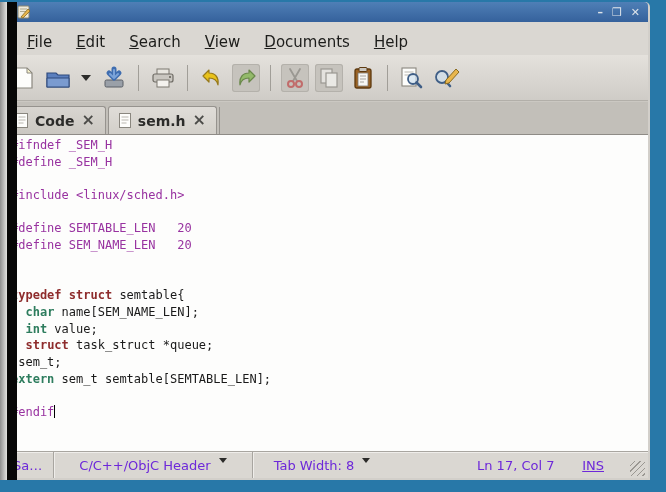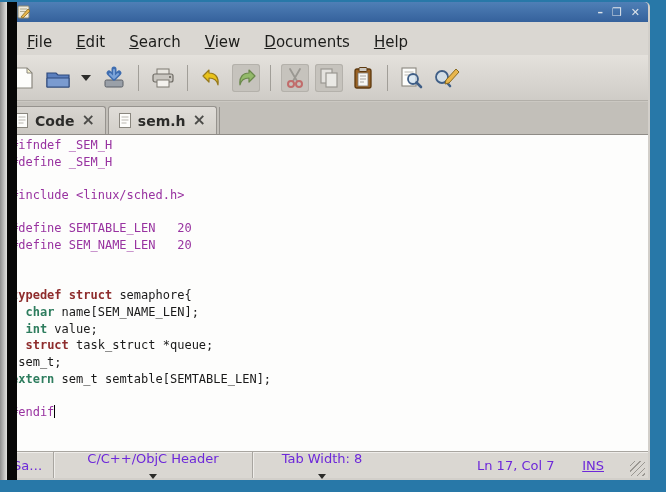--- a/index.html
+++ b/index.html
@@ -59,21 +59,21 @@
   .cl .pp{color:#9832a0;}
   .cl .kw{color:#8e2c2c;font-weight:bold;}
   .cl .ty{color:#2e7d5e;font-weight:bold;}
   .caret{display:inline-block;width:1px;height:13px;background:#000;vertical-align:-2px;}
   
   .statusbar{height:26px;flex:0 0 26px;background:#dad7d2;border-top:1px solid #a8a5a0;
     box-shadow:inset 0 1px 0 #efedea;display:flex;align-items:center;
     font-size:13px;color:#6d28d9;position:relative;}
   .sb-left{width:40px;padding-left:4px;white-space:nowrap;overflow:hidden;}
   .sb-sep{width:1px;height:100%;background:#a8a5a0;box-shadow:1px 0 0 #efedea;flex:0 0 1px;}
-  .sb-combo{display:flex;align-items:center;gap:8px;justify-content:center;flex-direction:column;}
+  .sb-combo{display:flex;align-items:flex-start;gap:8px;justify-content:center;}
   .sb-lang{width:198px;}
   .sb-tab{width:138px;}
   .combo-arrow{width:0;height:0;border-left:4px solid transparent;border-right:4px solid transparent;
     border-top:5px solid #2b2b29;}
   .sb-pos{position:absolute;left:468px;}
   .sb-ins{position:absolute;right:44px;text-decoration:underline;}
   .grip{position:absolute;right:3px;bottom:2px;width:15px;height:15px;
     background:repeating-linear-gradient(135deg,transparent 0 3px,#9a9792 3px 4px);}
   svg{display:block;}
 </style>
@@ -218,21 +218,21 @@
   <div class="editor">
       <div class="cl"><span class="pp">#ifndef _SEM_H</span></div>
       <div class="cl"><span class="pp">#define _SEM_H</span></div>
       <div class="cl"></div>
       <div class="cl"><span class="pp">#include &lt;linux/sched.h&gt;</span></div>
       <div class="cl"></div>
       <div class="cl"><span class="pp">#define SEMTABLE_LEN   20</span></div>
       <div class="cl"><span class="pp">#define SEM_NAME_LEN   20</span></div>
       <div class="cl"></div>
       <div class="cl"></div>
-      <div class="cl"><span class="kw">typedef</span><span> </span><span class="kw">struct</span><span> semaphore{</span></div>
+      <div class="cl"><span class="kw">typedef</span><span> </span><span class="kw">struct</span><span> semtable{</span></div>
       <div class="cl"><span>  </span><span class="ty">char</span><span> name[SEM_NAME_LEN];</span></div>
       <div class="cl"><span>  </span><span class="ty">int</span><span> value;</span></div>
       <div class="cl"><span>  </span><span class="kw">struct</span><span> task_struct *queue;</span></div>
       <div class="cl"><span>}sem_t;</span></div>
       <div class="cl"><span class="ty">extern</span><span> sem_t semtable[SEMTABLE_LEN];</span></div>
       <div class="cl"></div>
       <div class="cl"><span class="pp">#endif</span><span class="caret"></span></div>
     </div>
 
   <div class="statusbar">

